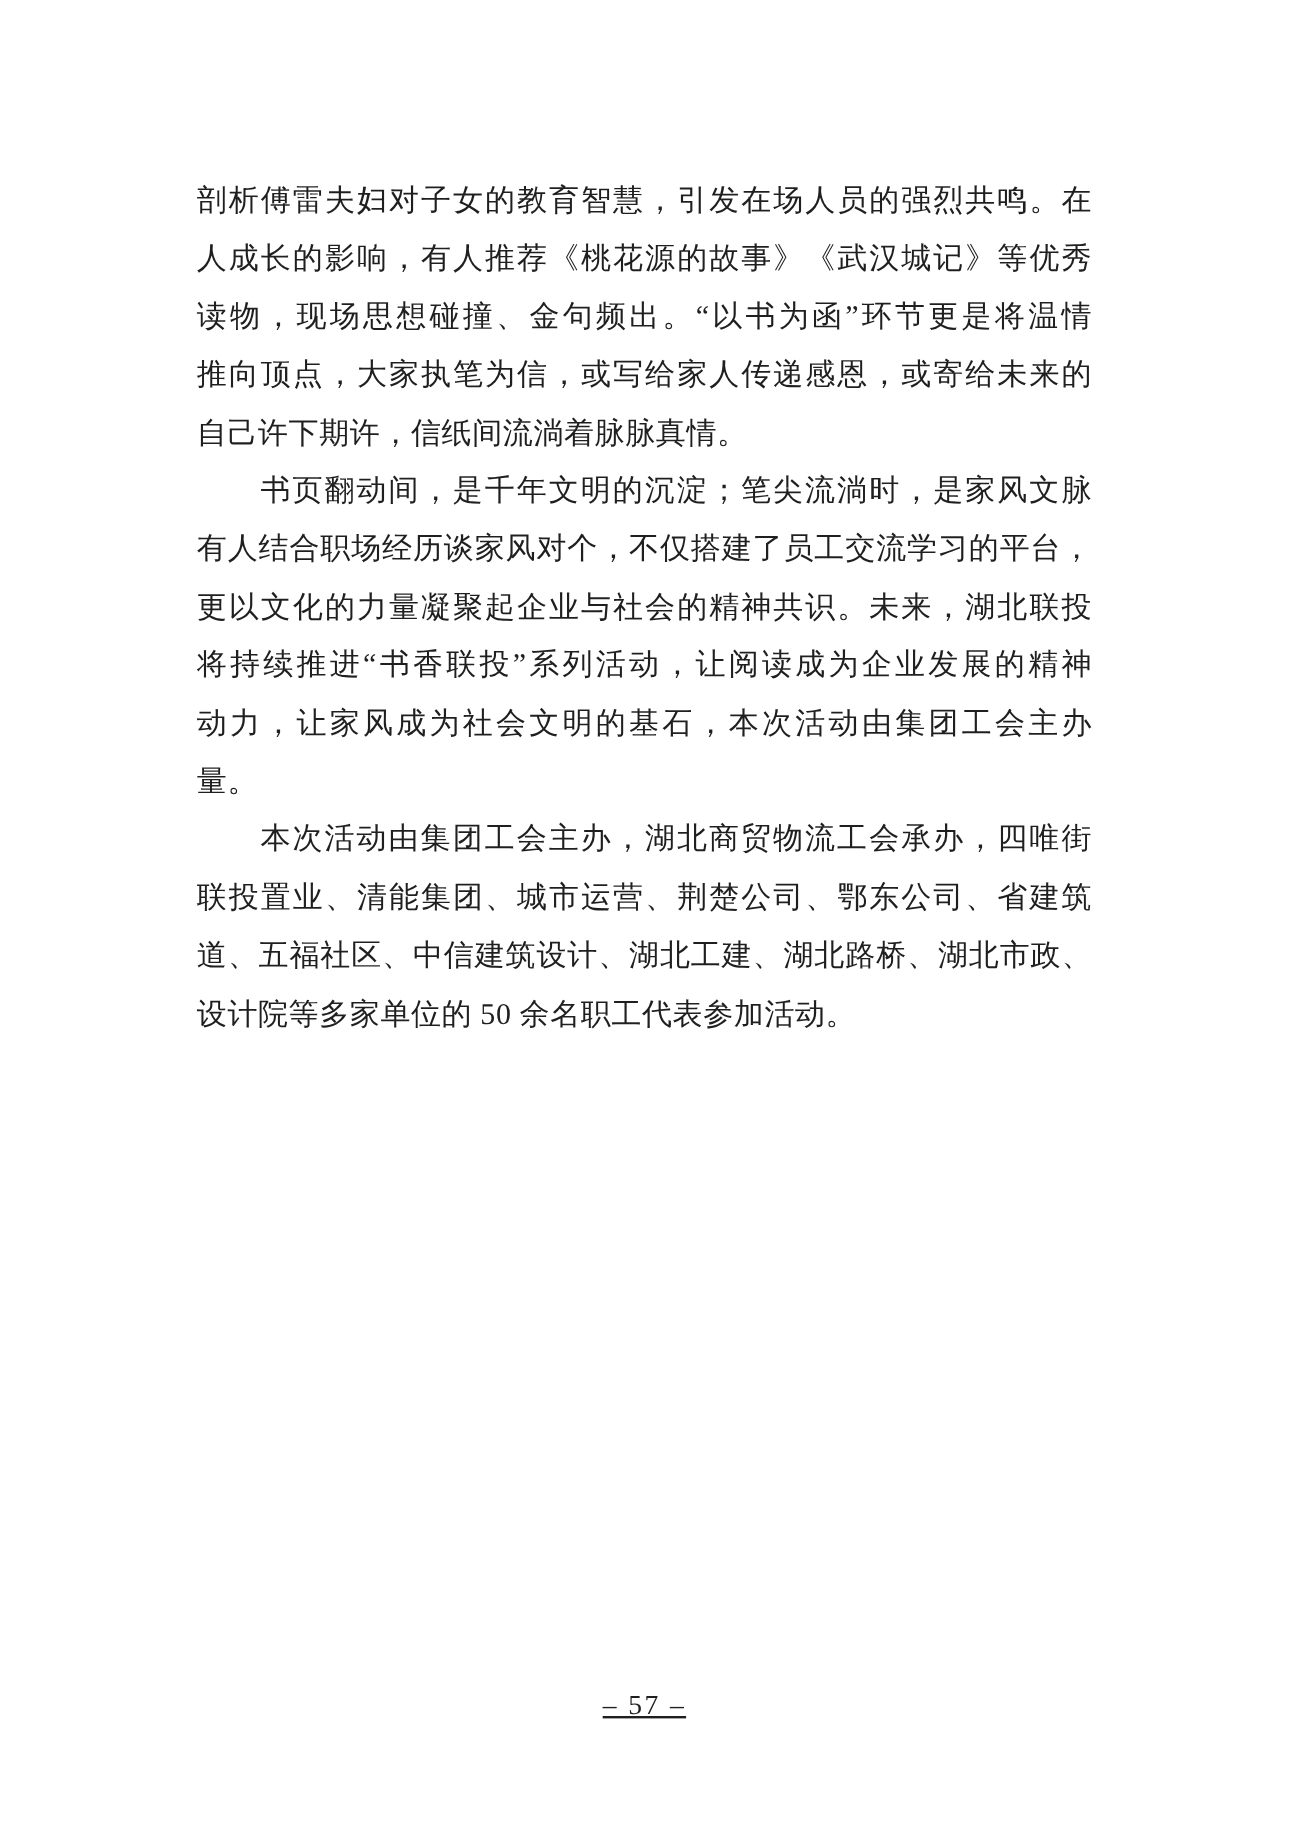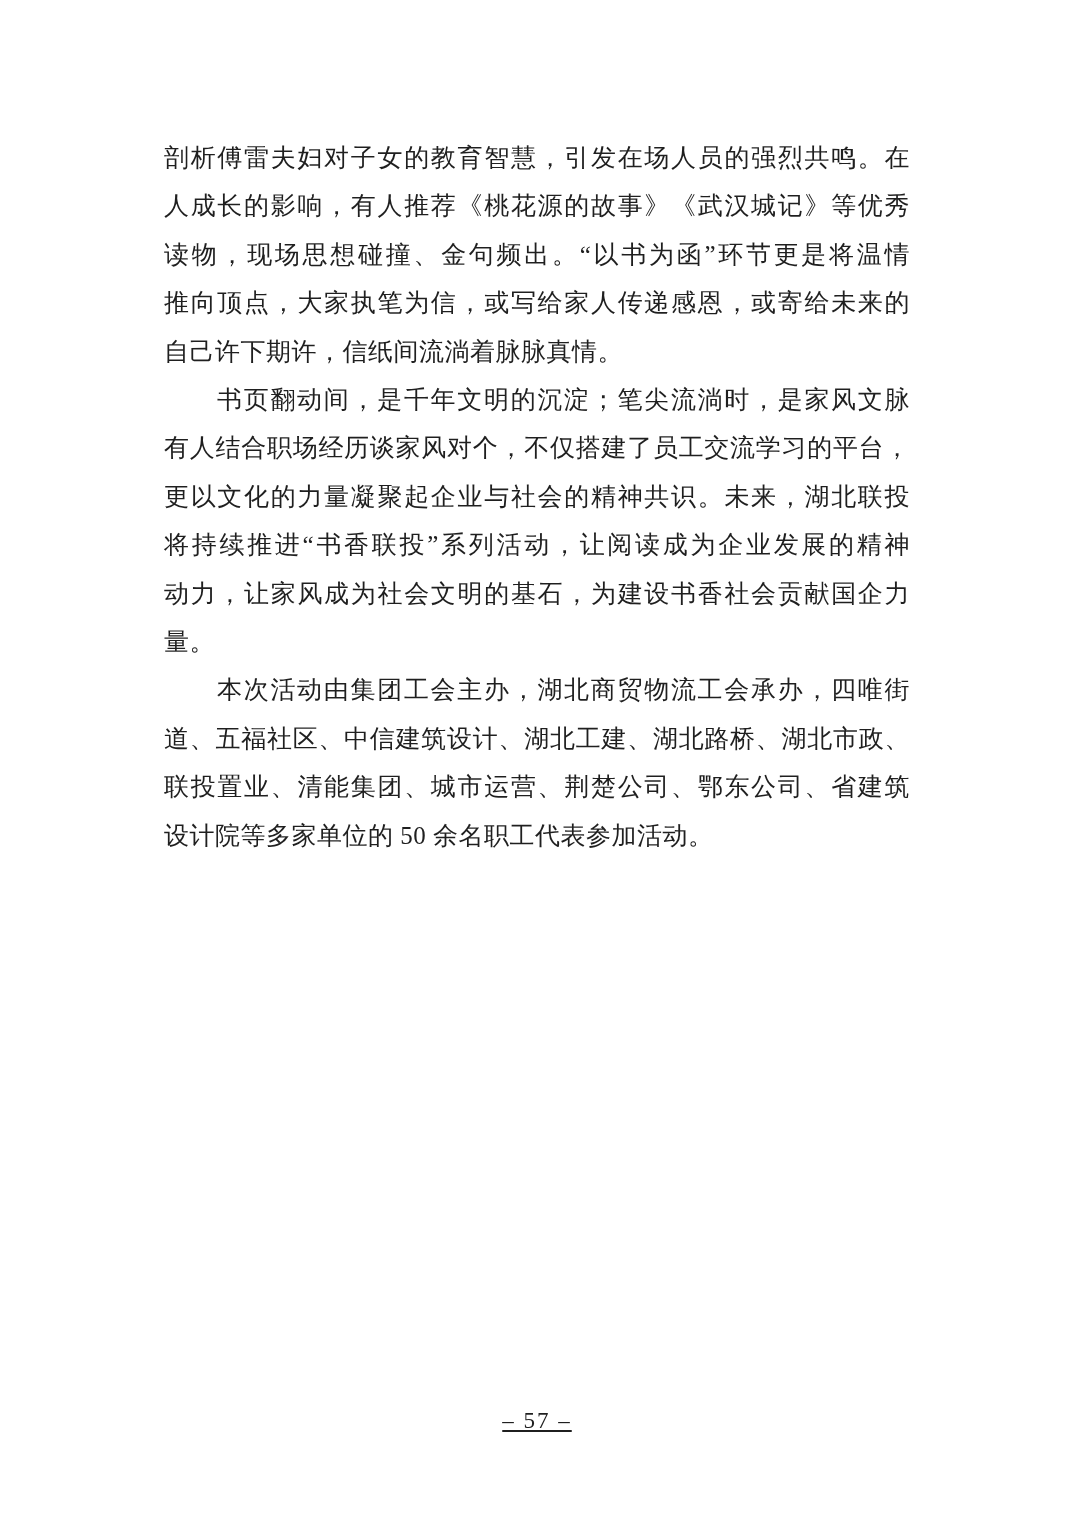--- a/index.html
+++ b/index.html
@@ -11,21 +11,21 @@
     width: 1074px;
     height: 1520px;
     background: #ffffff;
     overflow: hidden;
     font-family: "Liberation Serif", "DejaVu Serif", serif;
     color: #1f1f1f;
   }
   .text-col {
     position: absolute;
     left: 164px;
-    top: 134px;
+    top: 144px;
     width: 746px;
     font-size: 25px;
     line-height: 48.4px;
     letter-spacing: 0.5px;
   }
   .doc-line {
     text-align: justify;
     text-align-last: justify;
     text-justify: inter-character;
     white-space: pre-wrap;
@@ -55,21 +55,21 @@
   <div class="text-col" id="text-column">
       <div class="doc-line">剖析傅雷夫妇对子女的教育智慧，引发在场人员的强烈共鸣。在</div>
       <div class="doc-line">人成长的影响，有人推荐《桃花源的故事》《武汉城记》等优秀</div>
       <div class="doc-line">读物，现场思想碰撞、金句频出。“以书为函”环节更是将温情</div>
       <div class="doc-line">推向顶点，大家执笔为信，或写给家人传递感恩，或寄给未来的</div>
       <div class="doc-line para-end">自己许下期许，信纸间流淌着脉脉真情。</div>
       <div class="doc-line indent">书页翻动间，是千年文明的沉淀；笔尖流淌时，是家风文脉</div>
       <div class="doc-line">有人结合职场经历谈家风对个，不仅搭建了员工交流学习的平台，</div>
       <div class="doc-line">更以文化的力量凝聚起企业与社会的精神共识。未来，湖北联投</div>
       <div class="doc-line">将持续推进“书香联投”系列活动，让阅读成为企业发展的精神</div>
-      <div class="doc-line">动力，让家风成为社会文明的基石，为建设书香社会贡献国企力</div>
+      <div class="doc-line">动力，让家风成为社会文明的基石，本次活动由集团工会主办</div>
       <div class="doc-line para-end">量。</div>
       <div class="doc-line indent">本次活动由集团工会主办，湖北商贸物流工会承办，四唯街</div>
+      <div class="doc-line">联投置业、清能集团、城市运营、荆楚公司、鄂东公司、省建筑</div>
       <div class="doc-line">道、五福社区、中信建筑设计、湖北工建、湖北路桥、湖北市政、</div>
-      <div class="doc-line">联投置业、清能集团、城市运营、荆楚公司、鄂东公司、省建筑</div>
       <div class="doc-line para-end">设计院等多家单位的 50 余名职工代表参加活动。</div>
     </div>
   <div class="page-footer">– 57 –</div>
 </div>
 
 </body></html>

